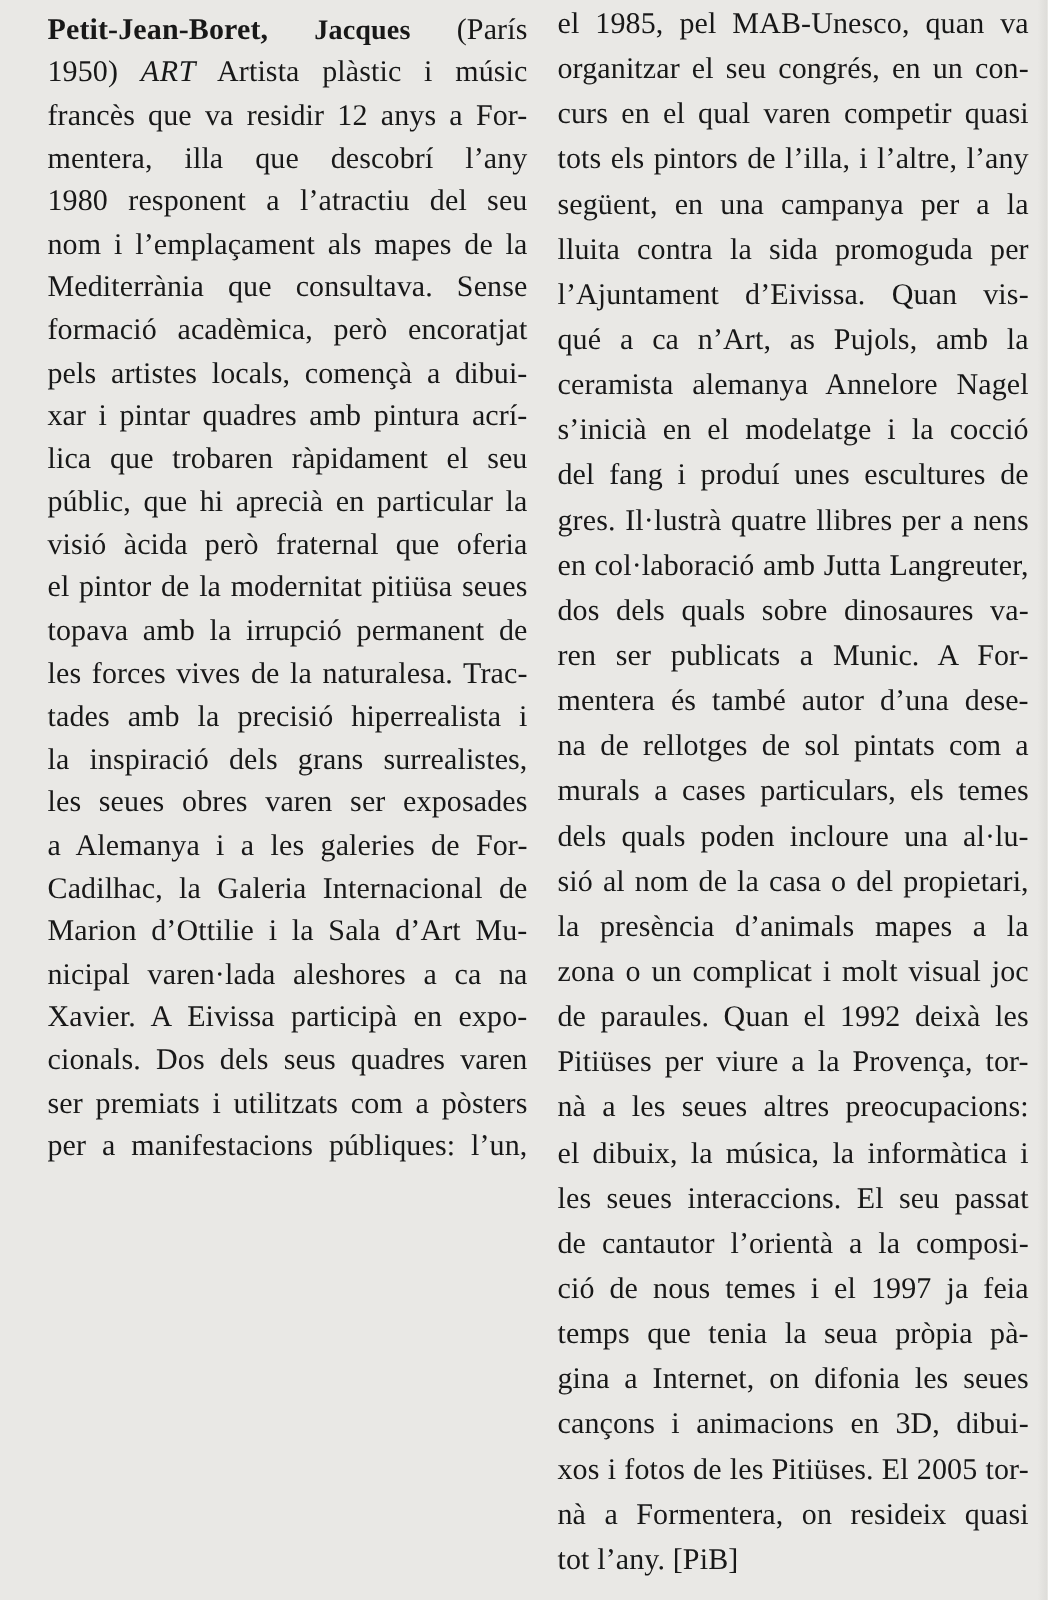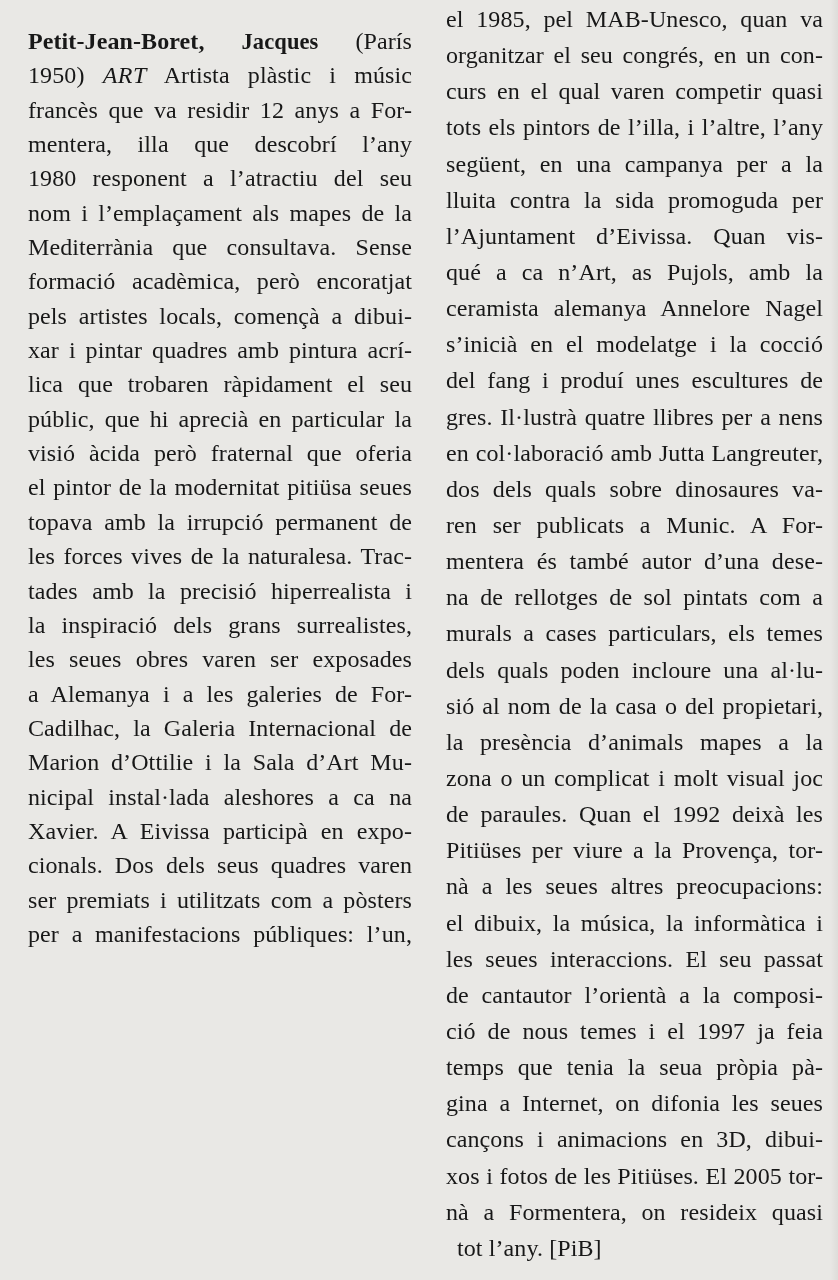--- a/index.html
+++ b/index.html
@@ -14,42 +14,41 @@
     background: #e9e8e5;
     overflow: hidden;
     font-family: "Liberation Serif", "DejaVu Serif", serif;
     color: #181818;
   }
   .column {
     position: absolute;
     top: 0;
   }
   .col-left {
-    left: 28px;
+    left: 38px;
     width: 384px;
-    padding-top: 24px;
+    padding-top: 7px;
   }
   .col-right {
     left: 446px;
     width: 377px;
     padding-top: 1px;
   }
   .line {
     text-align: justify;
     text-align-last: justify;
     white-space: normal;
     font-size: 24px;
     letter-spacing: 0.1px;
   }
   .col-left .line { height: 34.35px; line-height: 34.35px; }
   .col-right .line { height: 36.15px; line-height: 36.15px; }
   .line.no-justify {
     text-align: right;
     text-align-last: left;
-    margin-left: 11px;
   }
   .seg-normal { font-weight: normal; font-style: normal; }
   .seg-bold { font-weight: bold; }
   .seg-bold-small { font-weight: bold; font-size: 22.5px; }
   .seg-italic { font-style: italic; letter-spacing: 0.5px; margin-top: 48px; }
   
   .edge-noise {
     position: absolute;
     right: 0;
     top: 0;
@@ -79,21 +78,21 @@
       <div class="line"><span class="seg-normal">visió àcida però fraternal que oferia</span></div>
       <div class="line"><span class="seg-normal">el pintor de la modernitat pitiüsa seues</span></div>
       <div class="line"><span class="seg-normal">topava amb la irrupció permanent de</span></div>
       <div class="line"><span class="seg-normal">les forces vives de la naturalesa. Trac-</span></div>
       <div class="line"><span class="seg-normal">tades amb la precisió hiperrealista i</span></div>
       <div class="line"><span class="seg-normal">la inspiració dels grans surrealistes,</span></div>
       <div class="line"><span class="seg-normal">les seues obres varen ser exposades</span></div>
       <div class="line"><span class="seg-normal">a Alemanya i a les galeries de For-</span></div>
       <div class="line"><span class="seg-normal">Cadilhac, la Galeria Internacional de</span></div>
       <div class="line"><span class="seg-normal">Marion d’Ottilie i la Sala d’Art Mu-</span></div>
-      <div class="line"><span class="seg-normal">nicipal instal·lada aleshores a ca na</span></div>
+      <div class="line"><span class="seg-normal">nicipal varen·lada aleshores a ca na</span></div>
       <div class="line"><span class="seg-normal">Xavier. A Eivissa participà en expo-</span></div>
       <div class="line"><span class="seg-normal">cionals. Dos dels seus quadres varen</span></div>
       <div class="line"><span class="seg-normal">ser premiats i utilitzats com a pòsters</span></div>
       <div class="line"><span class="seg-normal">per a manifestacions públiques: l’un,</span></div>
     </div>
   <div class="column col-right">
       <div class="line"><span class="seg-normal">el 1985, pel MAB-Unesco, quan va</span></div>
       <div class="line"><span class="seg-normal">organitzar el seu congrés, en un con-</span></div>
       <div class="line"><span class="seg-normal">curs en el qual varen competir quasi</span></div>
       <div class="line"><span class="seg-normal">tots els pintors de l’illa, i l’altre, l’any</span></div>

